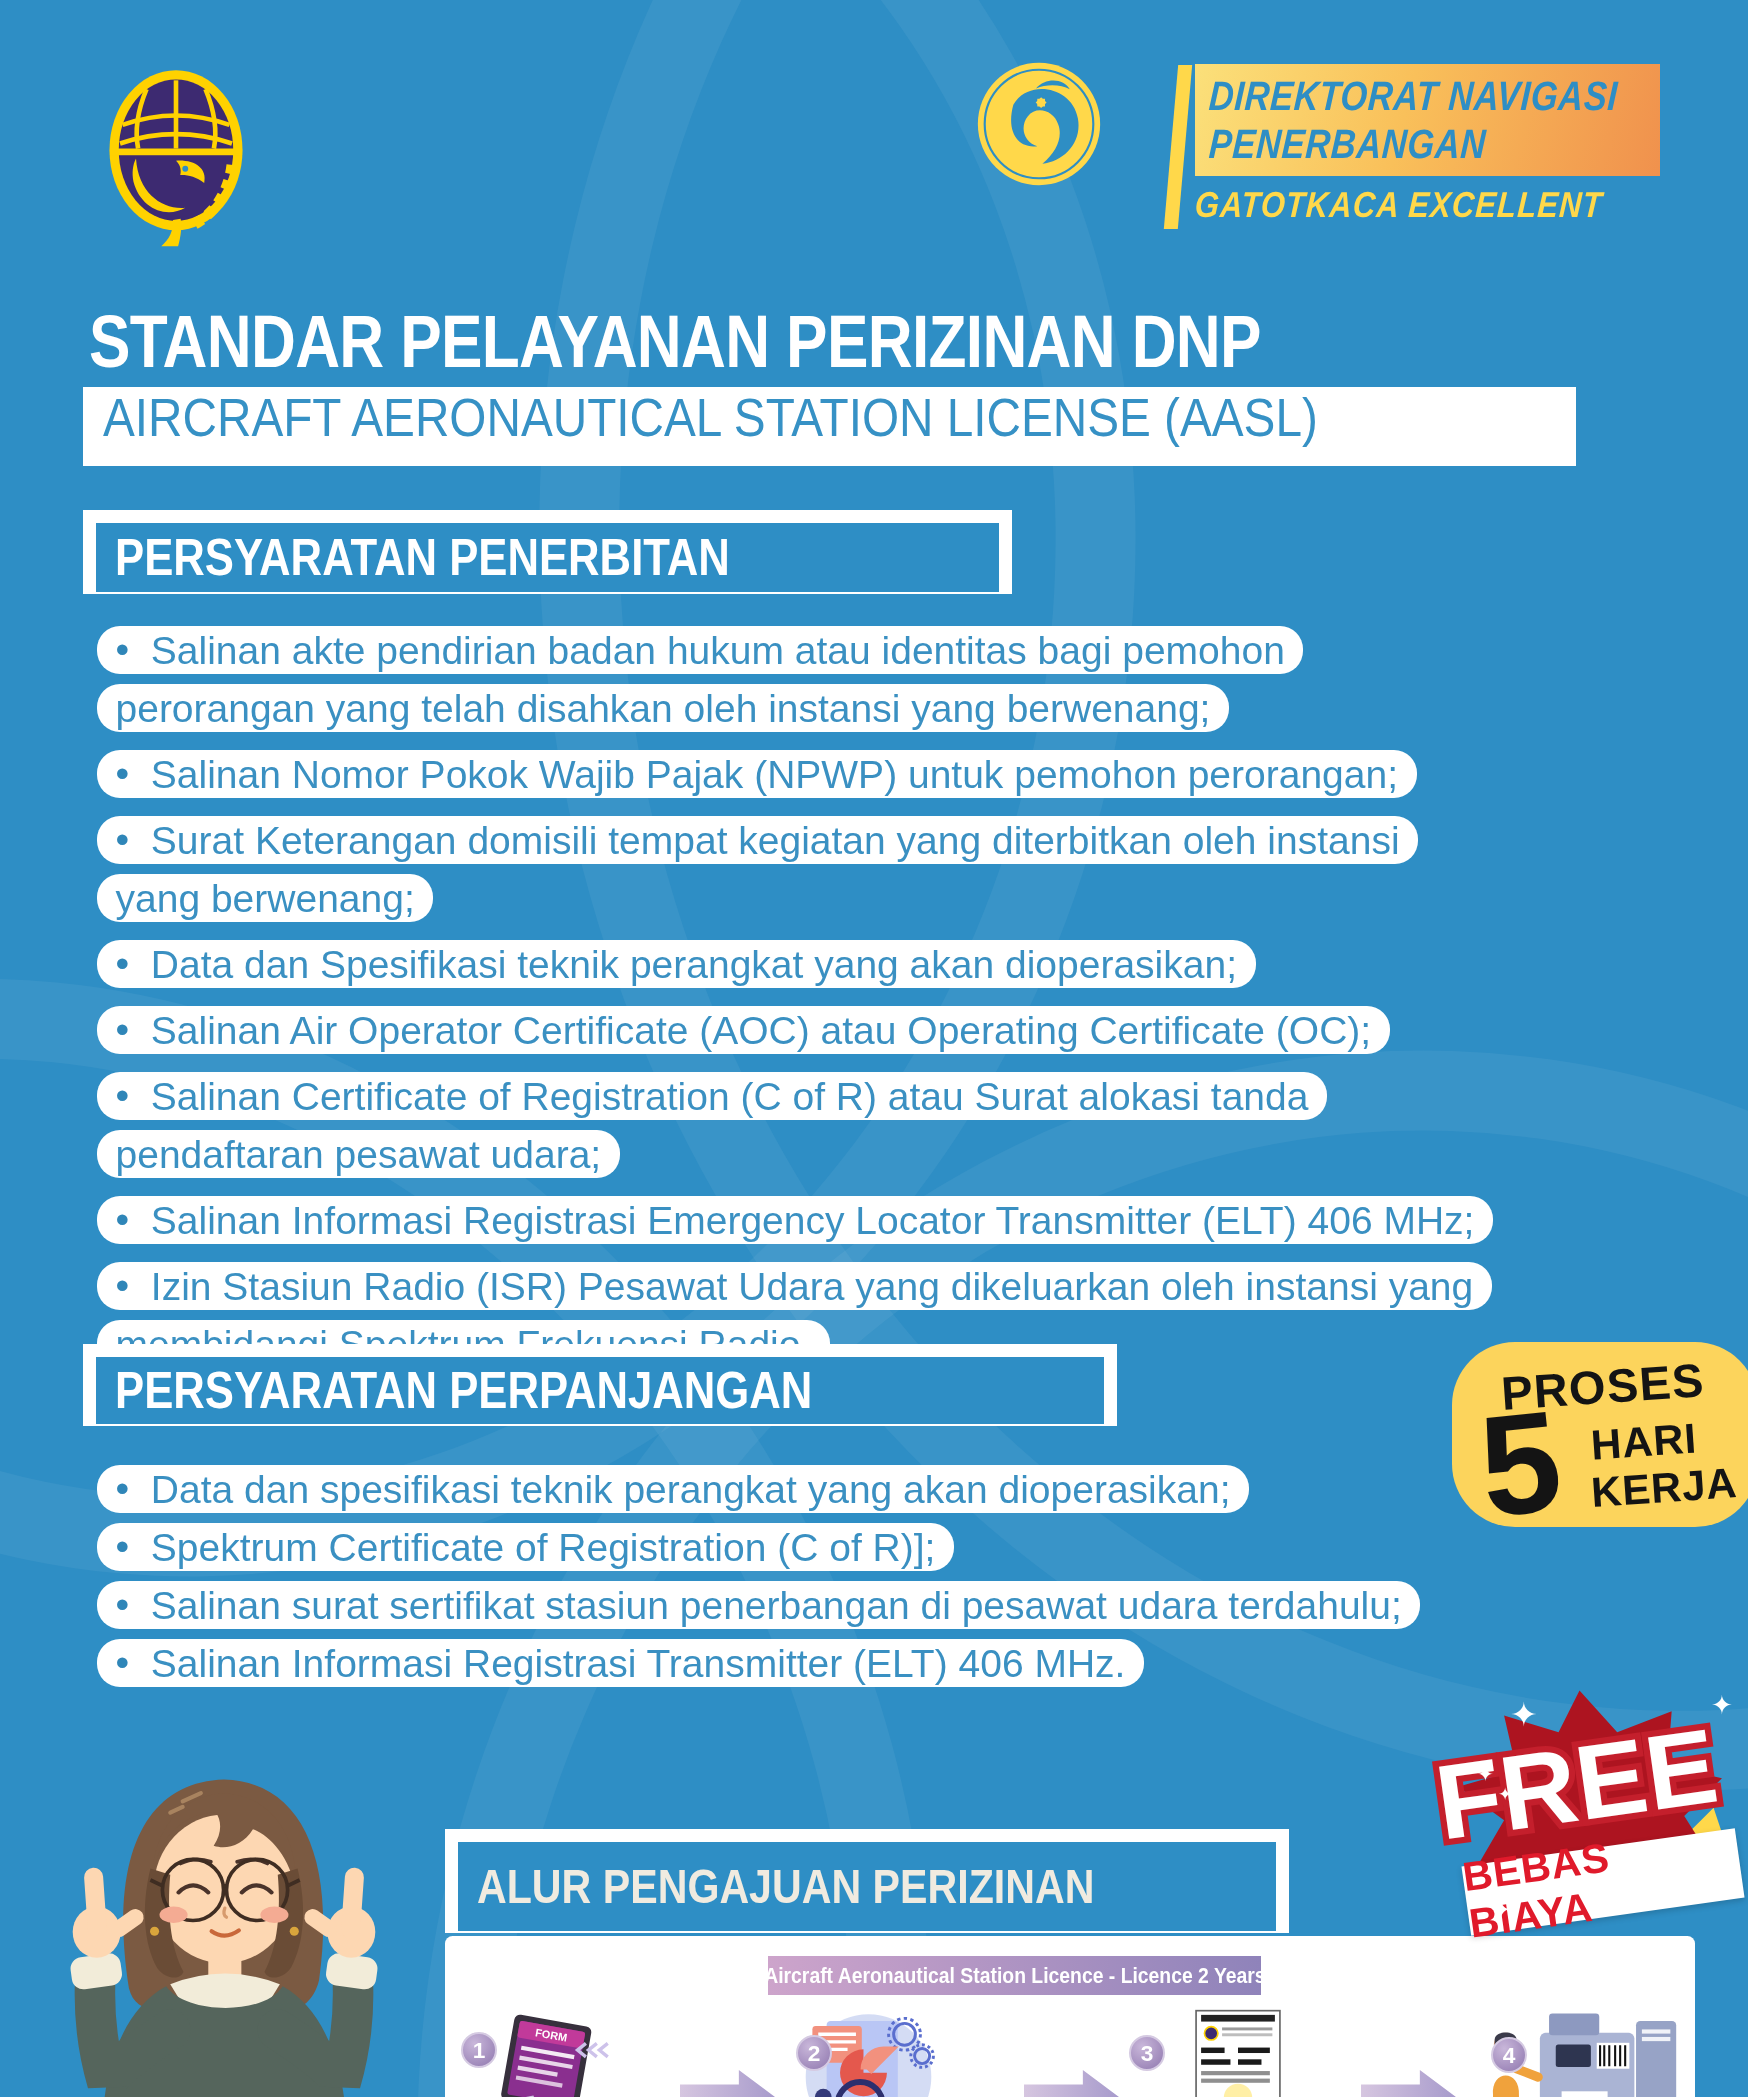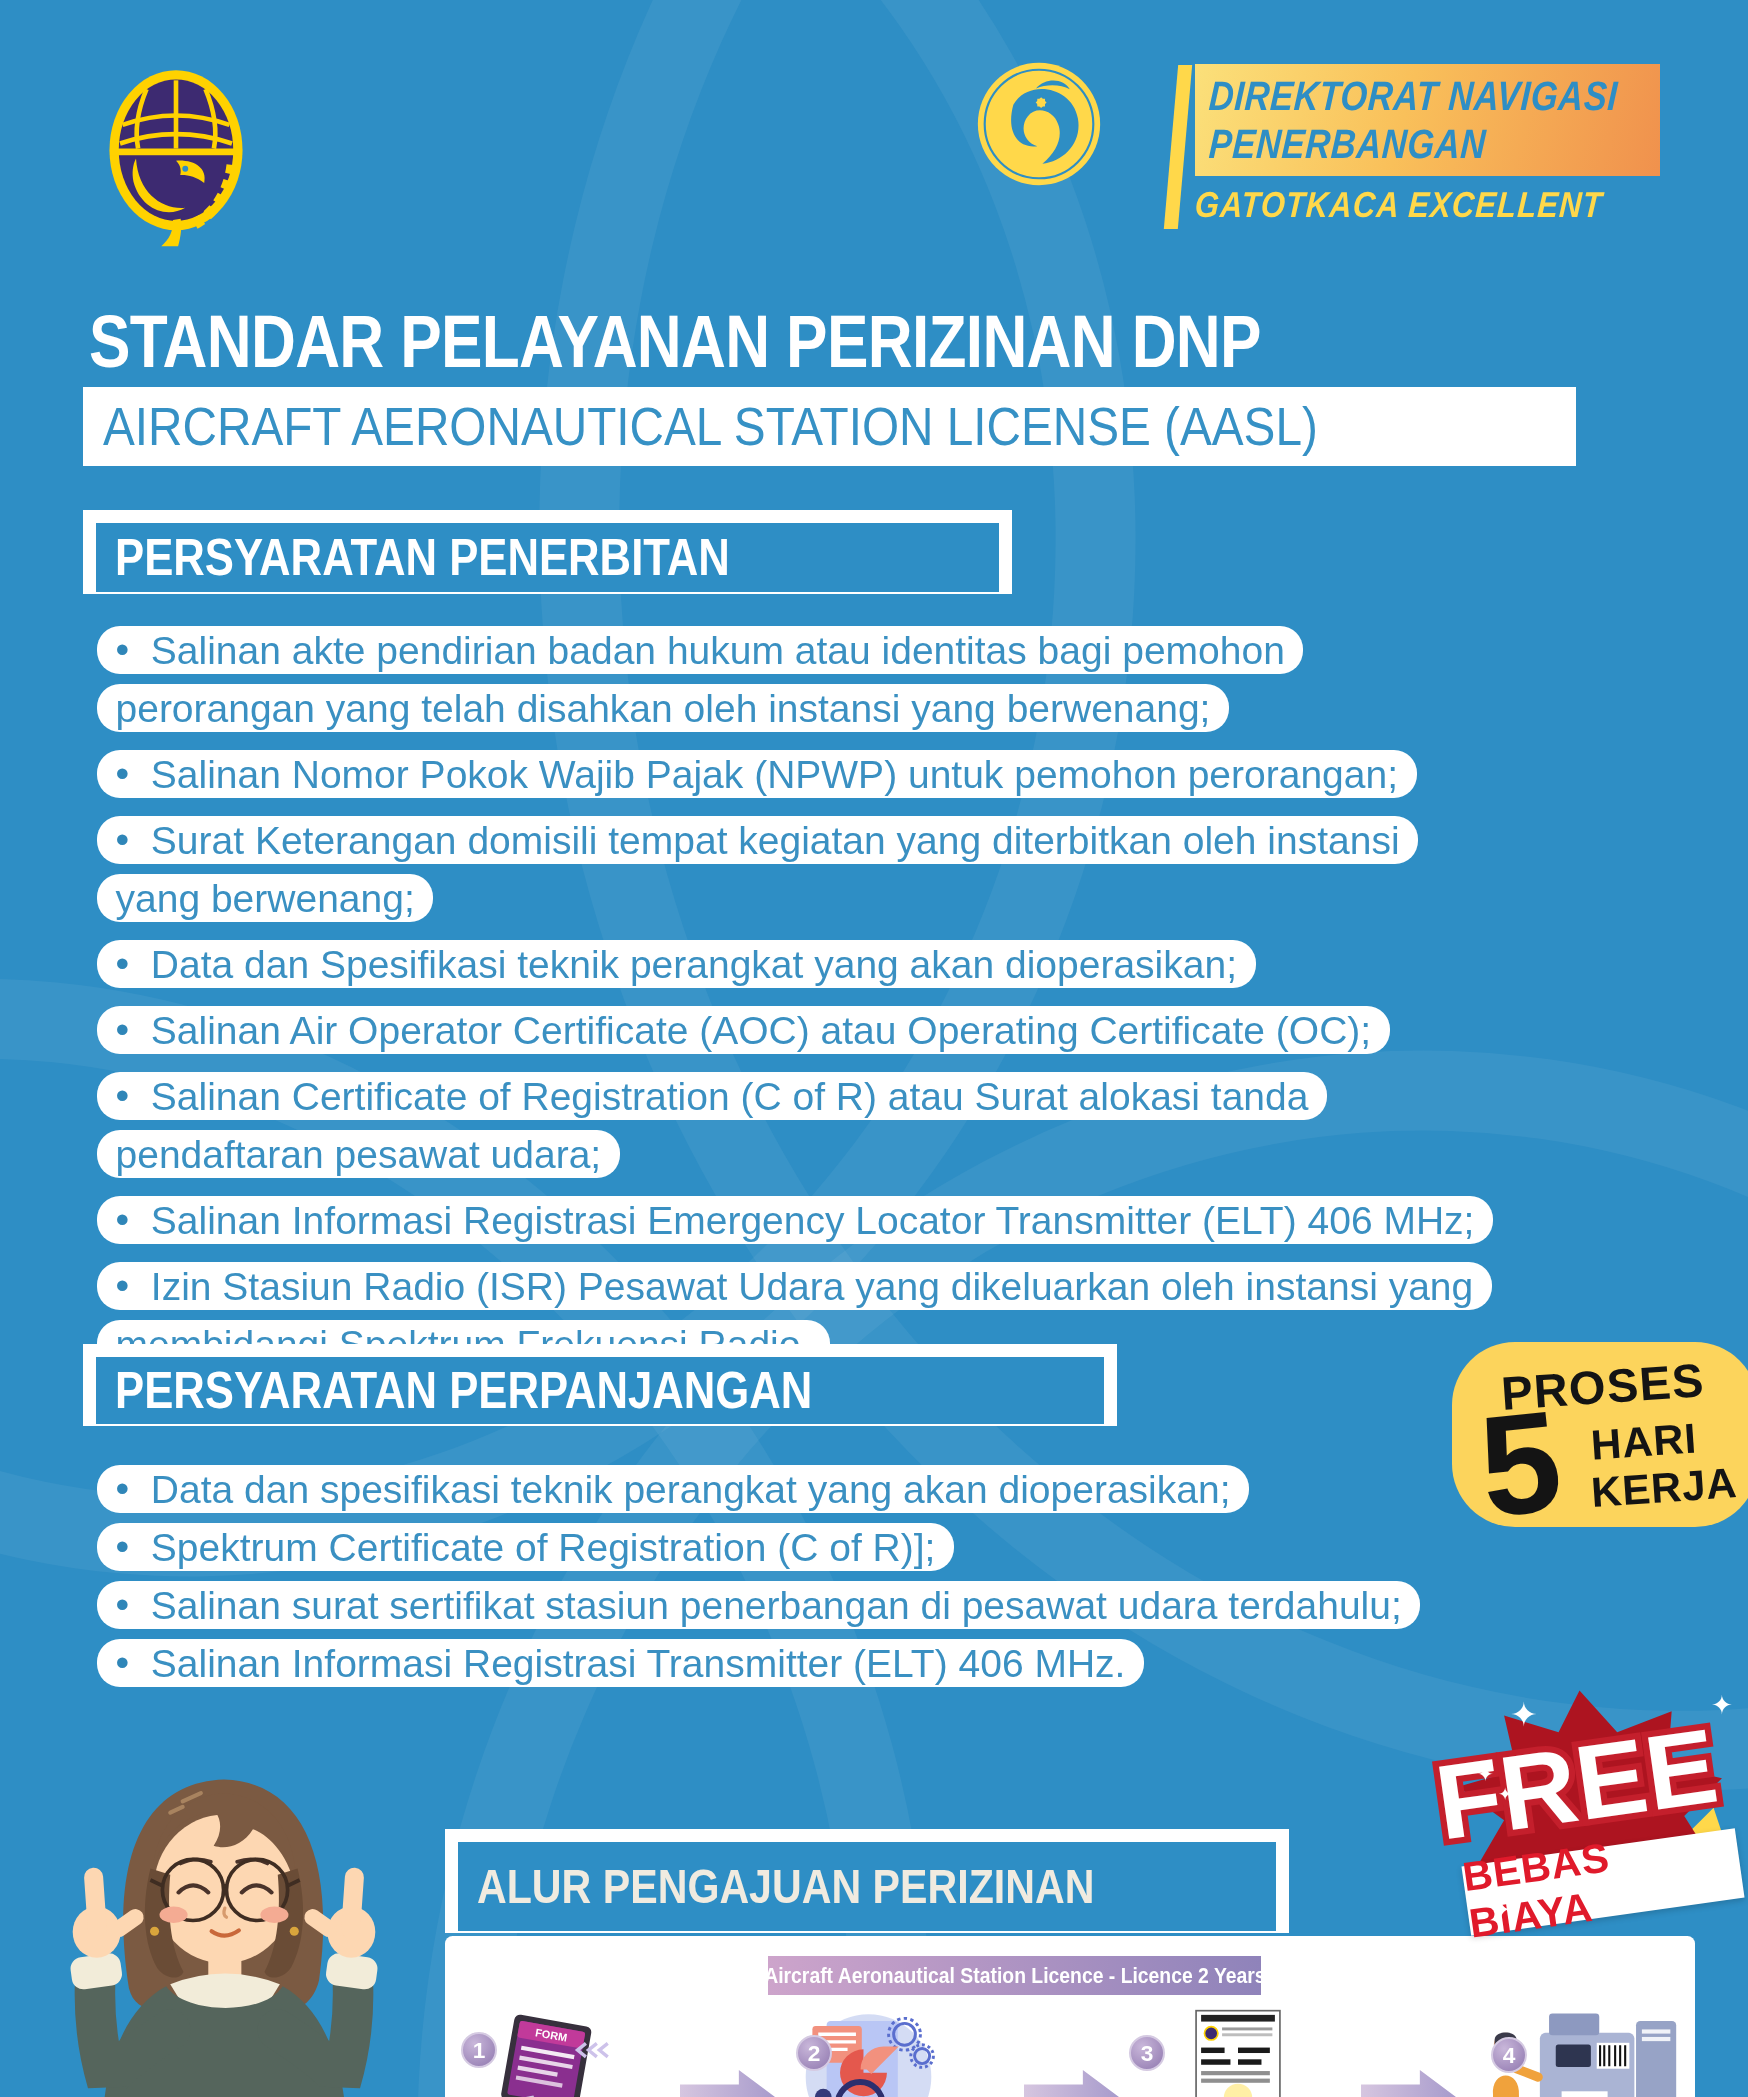--- a/index.html
+++ b/index.html
@@ -23,21 +23,21 @@
              display:flex;flex-direction:column;justify-content:center;padding-left:14.3px;box-sizing:border-box;}
   .brand-box span{font-size:41px;font-weight:bold;font-style:italic;color:#2e8ec5;letter-spacing:0.8px;
              transform:scaleX(.84) skewX(-4deg);transform-origin:left center;display:inline-block;white-space:nowrap;line-height:1.18;}
   .gk-tag{left:1195px;top:184px;}
   .gk-tag span{font-size:36px;font-weight:bold;font-style:italic;color:#ffd84a;letter-spacing:1.3px;
              transform:scaleX(.86) skewX(-4deg);transform-origin:left center;display:inline-block;white-space:nowrap;}
 
   
   .main-title{left:89px;top:299px;color:#ffffff;font-size:74px;font-weight:bold;letter-spacing:-0.8px;text-align:center;}
   .main-title span{transform:scaleX(.84);transform-origin:left center;display:inline-block;white-space:nowrap;}
-  .subtitle-band{left:83px;top:387px;width:1493px;height:79px;background:#ffffff;display:flex;align-items:center;}
+  .subtitle-band{left:83px;top:387px;width:1493px;height:79px;background:#ffffff;display:flex;align-items:flex-start;}
   .subtitle-band span{margin-left:20px;font-size:53px;color:#3691c5;transform:scaleX(.9);
                       transform-origin:left center;display:inline-block;white-space:nowrap;}
 
   
   .sec-head{background:#ffffff;}
   .sec-head .in{position:absolute;left:13px;right:12.6px;top:12.6px;bottom:1.7px;background:#2e8ec5;
                 display:flex;align-items:center;padding-left:18.5px;}
   .sec-head .in span{color:#ffffff;font-weight:bold;font-size:52px;letter-spacing:0;
                 transform:scaleX(.84);transform-origin:left center;display:inline-block;white-space:nowrap;}
   .sec1{left:83px;top:510px;width:929px;height:84px;}

